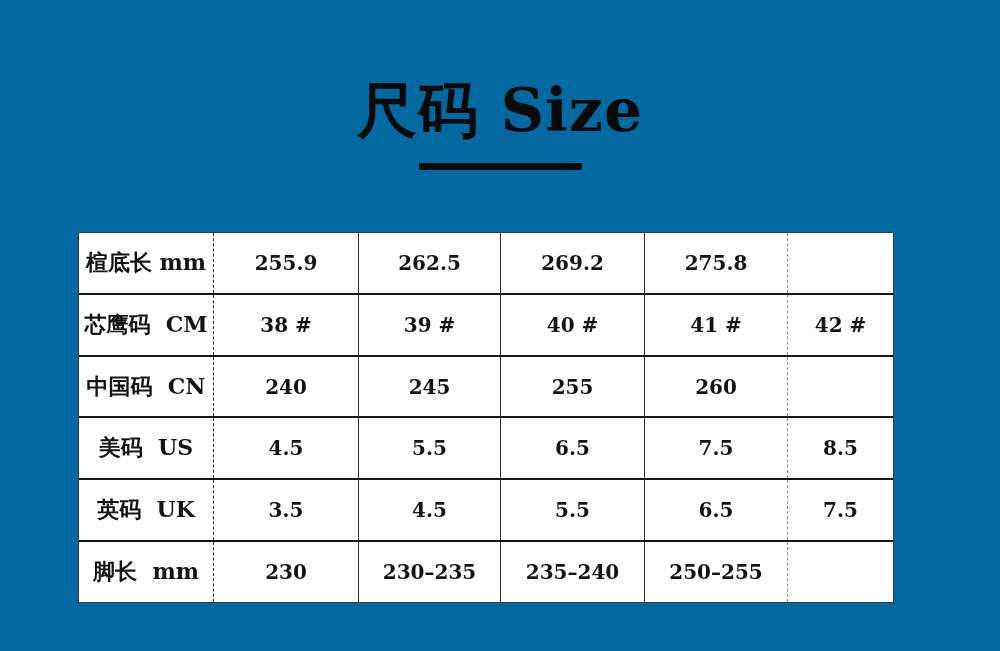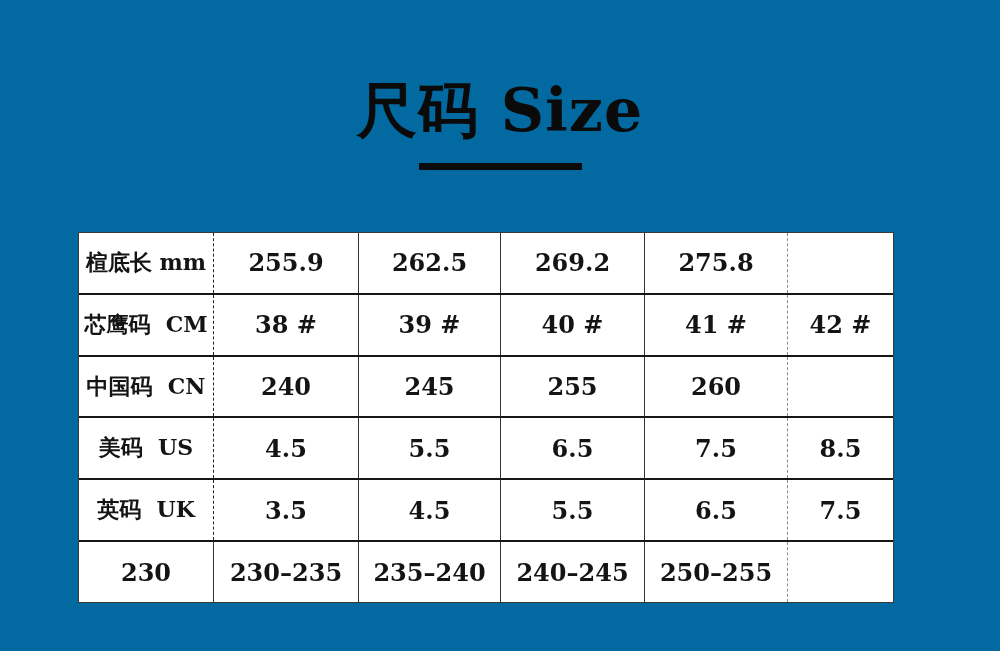--- a/index.html
+++ b/index.html
@@ -55,21 +55,21 @@
     border-bottom: 2.5px solid #161616;
   }
   .t-row:last-child {
     border-bottom: none;
   }
   .cell {
     display: flex;
     align-items: center;
     justify-content: center;
     font-weight: bold;
-    font-size: 24px;
+    font-size: 20px;
     color: #141414;
     border-right: 1.5px solid #333333;
     overflow: hidden;
   }
   .cell.label {
     font-size: 22px;
     white-space: pre;
     border-right: 1.8px dashed #222222;
   }
   .cell:nth-child(5) {
@@ -126,21 +126,21 @@
     <div class="t-row">
       <div class="cell label">英码  UK</div>
       <div class="cell">3.5</div>
       <div class="cell">4.5</div>
       <div class="cell">5.5</div>
       <div class="cell">6.5</div>
       <div class="cell">7.5</div>
     </div>
 
     <div class="t-row">
+      <div class="cell label">脚长  mm</div>
       <div class="cell">230</div>
       <div class="cell">230–235</div>
       <div class="cell">235–240</div>
-      <div class="cell">240–245</div>
       <div class="cell">250–255</div>
     </div>
 
   </div>
 </div>
 
 </body></html>

